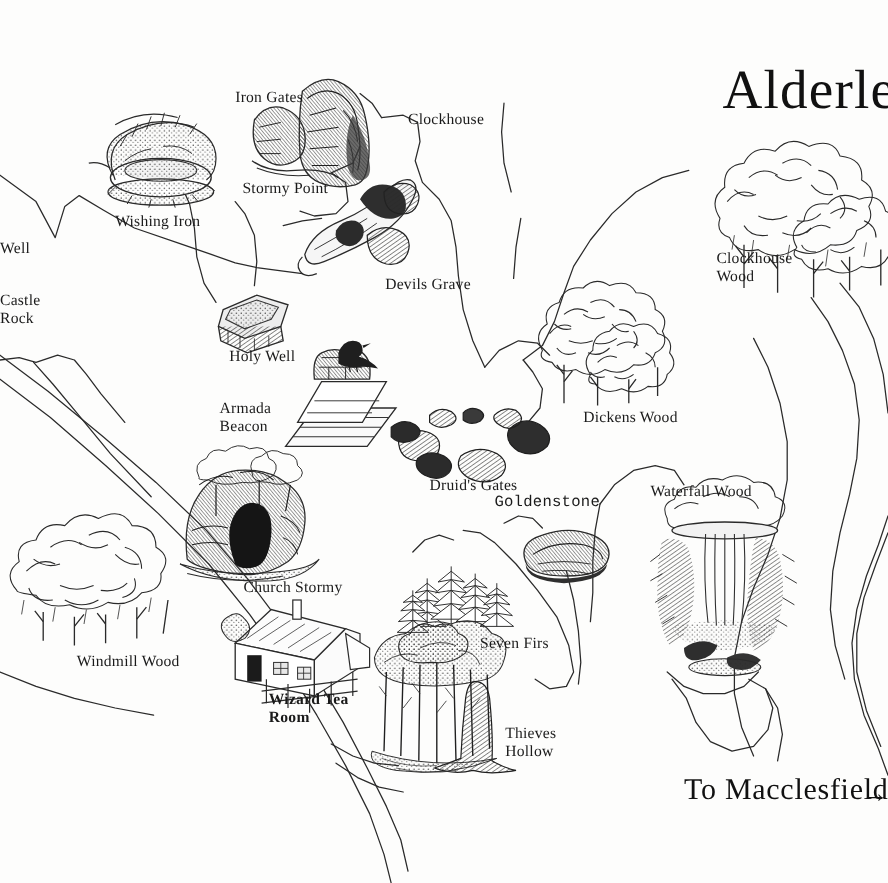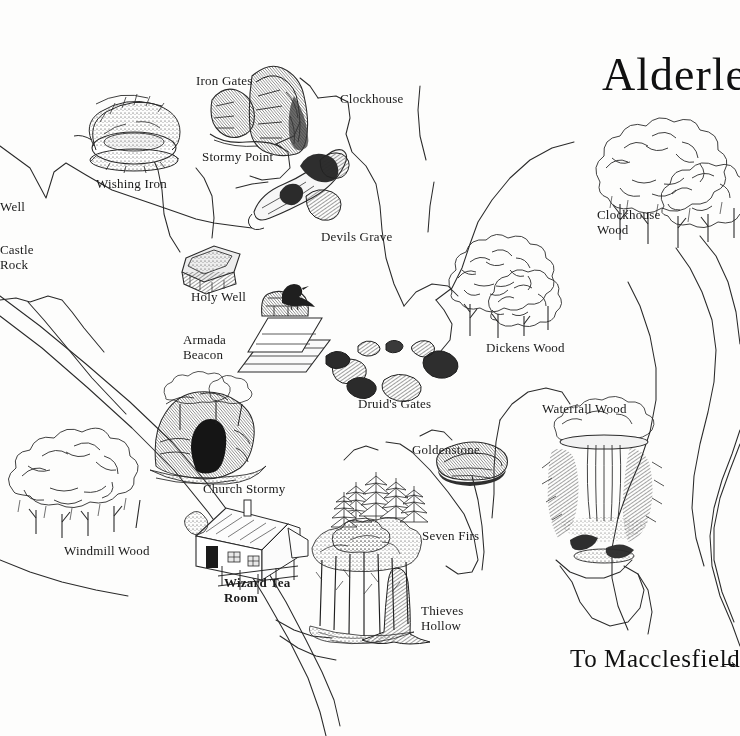--- a/index.html
+++ b/index.html
@@ -485,23 +485,23 @@
 
   <div class="lbl place" style="left:358px; top:397px;">Druid's Gates</div>
 
   <div class="lbl place center" style="left:597px; top:208px;">Clockhouse
 Wood</div>
 
   <div class="lbl place" style="left:486px; top:341px;">Dickens Wood</div>
 
   <div class="lbl place" style="left:542px; top:402px;">Waterfall Wood</div>
 
-  <div class="lbl place" style="left:412px; top:443px;">Goldenstone</div>
-
-  <div class="lbl place" style="left:400px; top:529px;margin-left:22px;">Seven Firs</div>
+  <div class="lbl place" style="left:412px; top:412px;font-family:Liberation Mono, monospace;">Goldenstone</div>
+
+  <div class="lbl place" style="left:400px; top:529px;">Seven Firs</div>
 
   <div class="lbl place" style="left:203px; top:482px;">Church Stormy</div>
 
   <div class="lbl place" style="left:64px; top:544px;font-family:Liberation Serif, serif;">Windmill Wood</div>
 
   <div class="lbl place center" style="left:224px; top:576px;font-weight:bold;">Wizard Tea
 Room</div>
 
   <div class="lbl place center" style="left:421px; top:604px;">Thieves
 Hollow</div>

